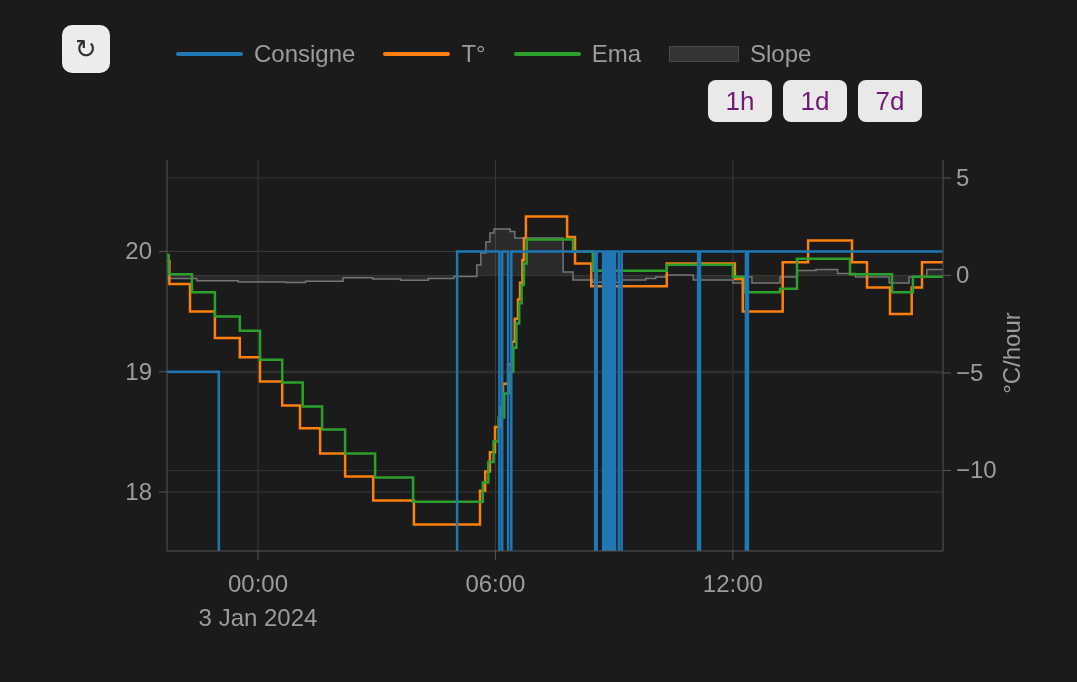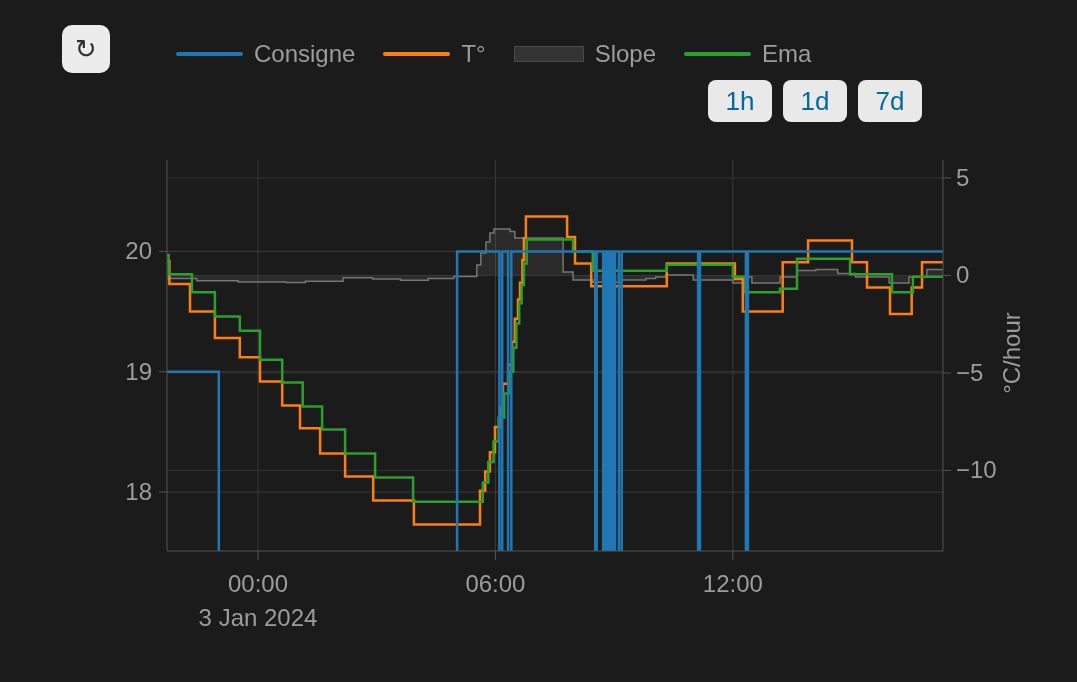--- a/index.html
+++ b/index.html
@@ -9,47 +9,47 @@
        border-radius:10px;background:#ececec;color:#2f2f2f;font-size:26px;line-height:48px;
        text-align:center;cursor:pointer;display:flex;align-items:center;justify-content:center;
        font-family:"DejaVu Sans",sans-serif;}
   .legend{position:absolute;left:176px;top:39px;height:30px;display:flex;align-items:center;gap:28px;text-align:right;}
   .legend-item{display:flex;align-items:center;gap:11px;cursor:pointer;}
   .legend-line{width:67px;height:4px;border-radius:2px;}
   .legend-box{width:68px;height:14px;background:#343434;border:1px solid #4a4a4a;}
   .legend-label{font-size:24px;color:#9c9c9c;}
   .ranges{position:absolute;left:708px;top:80px;display:flex;gap:11px;}
   .range-btn{height:42px;min-width:64px;padding:0 14px;border:none;border-radius:8px;
-       background:#e9e9e9;color:#0369a1;font-size:26px;font-family:"Liberation Sans",sans-serif;
+       background:#e9e9e9;color:#701a75;font-size:26px;font-family:"Liberation Sans",sans-serif;
        cursor:pointer;display:flex;align-items:center;justify-content:center;}
   svg text{font-family:"Liberation Sans",sans-serif;}
 </style>
 </head>
 <body>
 
 <div class="app">
   <button class="refresh-btn">
     <span>↻</span>
   </button>
   <div class="legend">
       <div class="legend-item">
         <span class="legend-line" style="background: rgb(31, 119, 180);"></span>
         <span class="legend-label">Consigne</span>
       </div>
       <div class="legend-item">
         <span class="legend-line" style="background: rgb(255, 127, 14);"></span>
         <span class="legend-label">T°</span>
       </div>
       <div class="legend-item">
+        <span class="legend-line" style="background: rgb(44, 160, 44);"></span>
+        <span class="legend-label">Ema</span>
+      </div>
+      <div class="legend-item">
         <span class="legend-box"></span>
         <span class="legend-label">Slope</span>
-      </div>
-      <div class="legend-item">
-        <span class="legend-line" style="background: rgb(44, 160, 44);"></span>
-        <span class="legend-label">Ema</span>
       </div>
     </div>
   <div class="ranges">
       <button class="range-btn">1h</button>
       <button class="range-btn">1d</button>
       <button class="range-btn">7d</button>
     </div>
   <svg id="chart" style="position:absolute;left:0;top:0;" width="1077" height="682">
       <defs>
         <clipPath id="plotclip">

